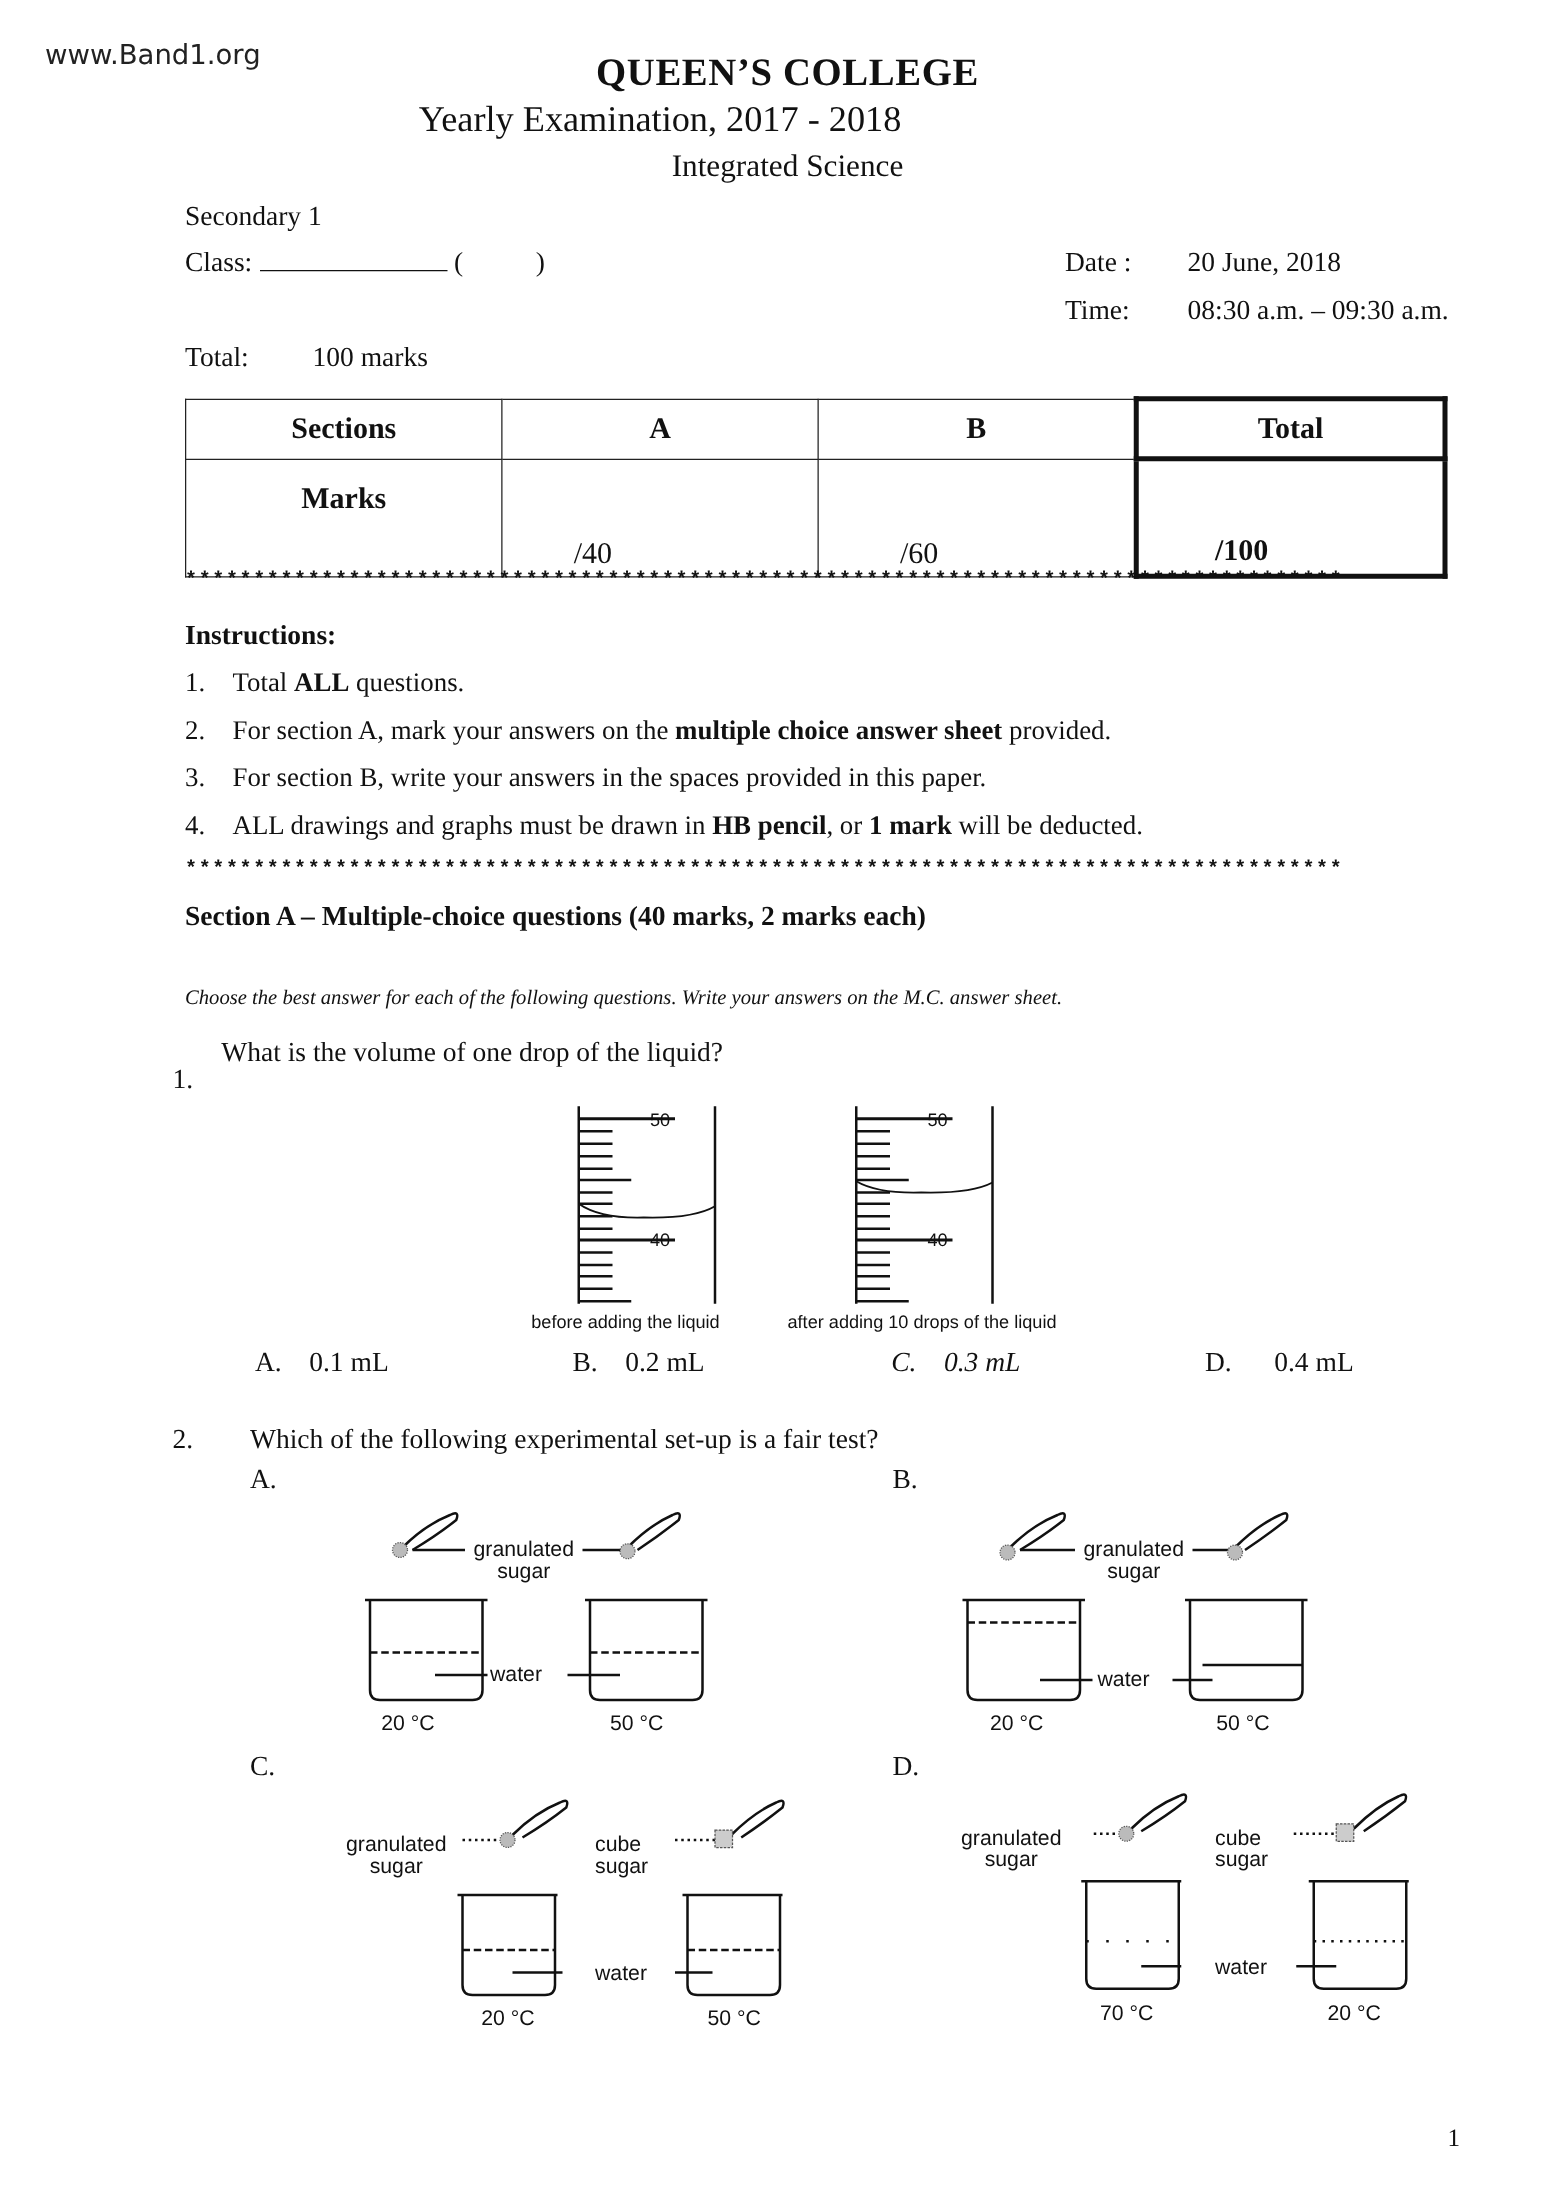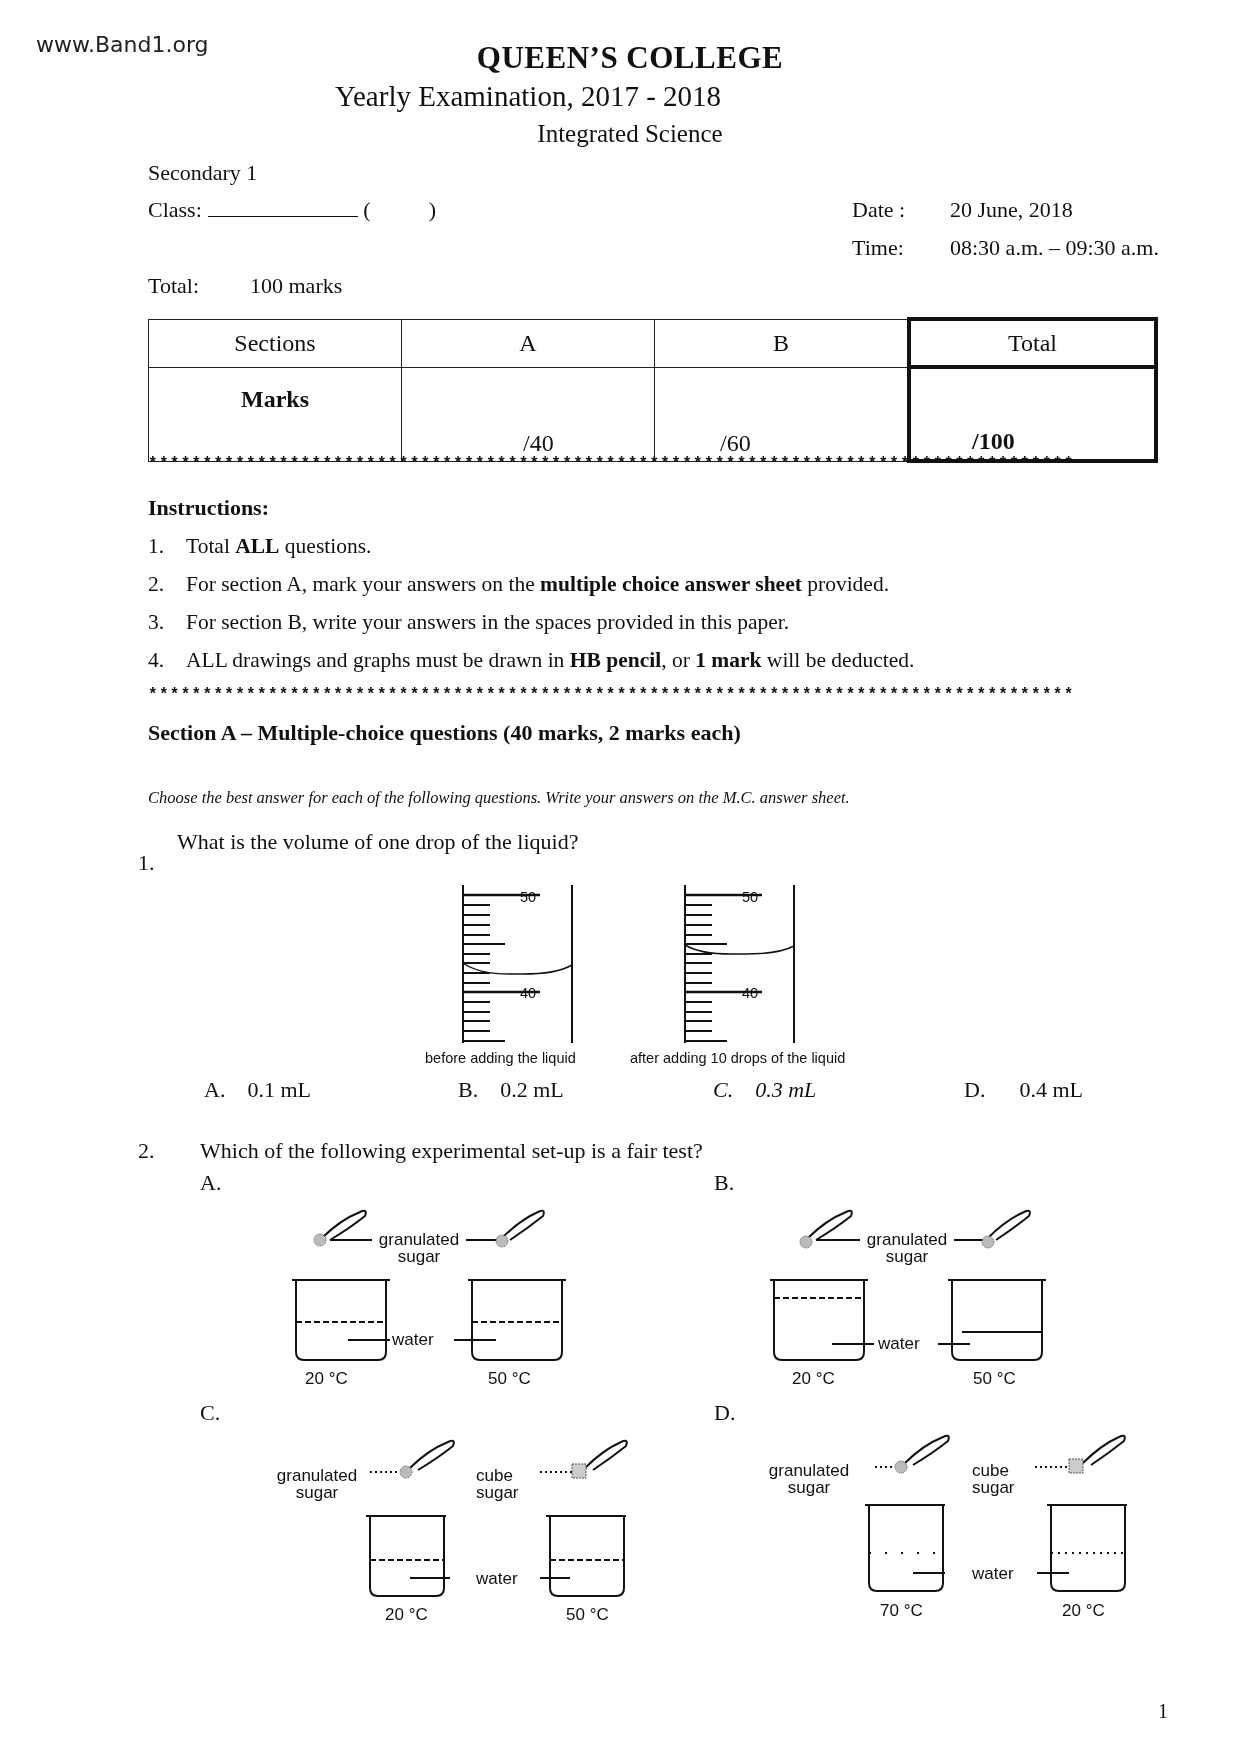--- a/index.html
+++ b/index.html
@@ -6,21 +6,21 @@
   body { width:1240px; height:1754px; position:relative; overflow:hidden; color:#111; font-family:"Liberation Serif", serif; }
   .abs { position:absolute; }
   .watermark { left:36px; top:32px; font-family:"DejaVu Sans", sans-serif; font-size:22px; color:#222;text-align:right; }
   .school { left:0; width:1240px; top:40px; text-align:center; font-size:31px; font-weight:bold; letter-spacing:0.5px; padding-left:20px; box-sizing:border-box; }
   .exam { left:0; width:1036px; top:80px; text-align:center; font-size:29px; padding-left:20px; box-sizing:border-box; }
   .subject { left:0; width:1240px; top:120px; text-align:center; font-size:25px; padding-left:20px; box-sizing:border-box; }
   .info { font-size:22px; }
   .blank-line { display:inline-block; width:150px; border-bottom:1.5px solid #111; height:18px; vertical-align:baseline; margin-left:6px; }
   table.marks { position:absolute; left:148px; top:317px; width:1010px; border-collapse:collapse; font-size:24px; }
   table.marks td { border:1.5px solid #222; text-align:center; }
-  table.marks tr.h td { height:42px; font-weight:normal; }
+  table.marks tr.h td { height:42px; font-weight:bold; }
   table.marks tr.m td { height:74px; }
   table.marks td.total { border:4px solid #111; }
   table.marks .lbl { font-weight:bold; vertical-align:top; padding-top:18px; }
   table.marks .val { text-align:left; vertical-align:bottom; padding-bottom:4px; }
   .stars { left:148px; width:1010px; font-size:16px; letter-spacing:1.3px; overflow:hidden; white-space:nowrap; font-family:"Liberation Mono", monospace; font-weight:bold; }
   .instr-title { left:148px; top:495px; font-size:22px; font-weight:bold; }
   .instr { left:148px; font-size:21.5px; }
   .instr .n { display:inline-block; width:38px; }
   .secA { left:148px; top:720px; font-size:22px; font-weight:bold; }
   .choose { left:148px; top:788px; font-size:16.5px; font-style:italic; }
@@ -54,21 +54,21 @@
 <table class="marks">
   <tbody>
       <tr class="h">
     <td style="width:250px;">Sections</td>
     <td style="width:250px;">A</td>
     <td style="width:250px;">B</td>
     <td class="total">Total</td>
   </tr>
   <tr class="m">
     <td class="lbl">Marks</td>
-    <td class="val"><span style="padding-left:120px;">/40</span></td>
+    <td class="val"><span style="padding-left:56px;">/40</span></td>
     <td class="val"><span style="padding-left:64px;">/60</span></td>
     <td class="val total"><span style="padding-left:60px; font-weight:bold;">/100</span></td>
   </tr>
 </tbody>
   </table>
 
 <div class="abs stars" style="top:455px;">*************************************************************************************</div>
 
 <div class="abs instr-title">Instructions:</div>
 <div class="abs instr" style="top:534px;">

